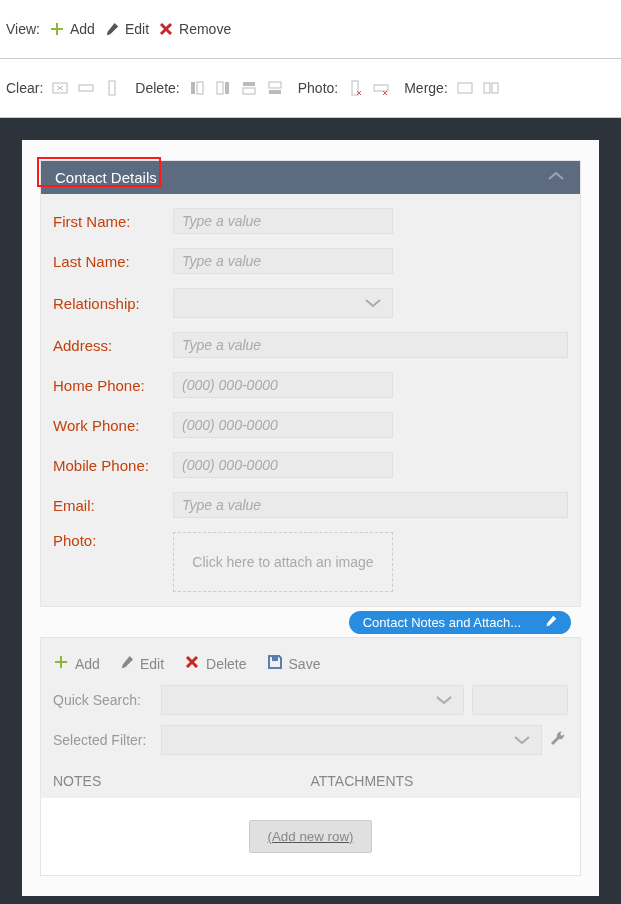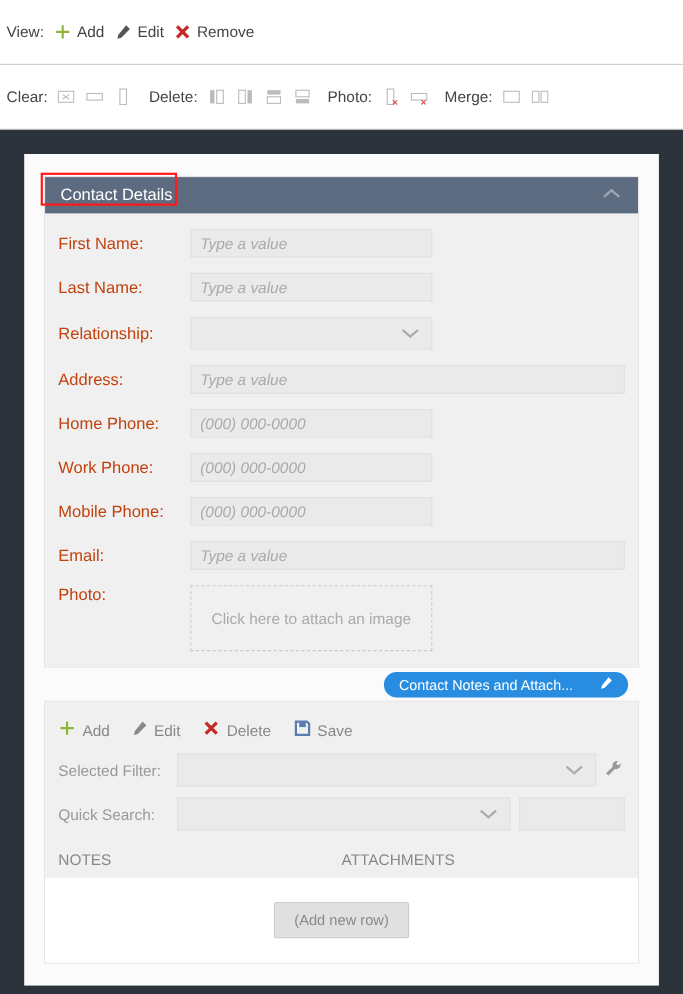--- a/index.html
+++ b/index.html
@@ -35,21 +35,21 @@
   
   .filter-row { display: flex; align-items: center; gap: 8px; margin-bottom: 10px; }
   .filter-label { width: 100px; color: #999; }
   .filter-select { flex: 1; background: #eaeaea; border: 1px solid #e0e0e0; height: 30px; display: flex; align-items: center; justify-content: flex-end; padding: 0 10px; cursor: pointer; }
   .wrench { color: #999; cursor: pointer; }
   .qs-input { width: 96px; background: #eaeaea; border: 1px solid #e0e0e0; height: 30px; }
   
   .grid-head { display: flex; padding: 8px 0; color: #888; font-size: 14px; }
   .grid-head .col1 { flex: 1; }
   .grid-head .col2 { flex: 1; }
-  .grid-body { background: #fff; margin: 0 -12px; padding: 22px 0; display: flex; justify-content: center; border-top: 1px solid #eee; }
+  .grid-body { background: #fff; margin: 0 -12px; padding: 22px 0; display: flex; justify-content: center; border-top: 1px solid #eee; text-decoration: underline; }
   .addrow-btn { background: #e0e0e0; border: 1px solid #ccc; color: #888; padding: 8px 18px; border-radius: 2px; cursor: pointer; }
   
   .bubble { position: absolute; right: 10px; top: -26px; background: #288de0; color: #fff; border-radius: 14px; padding: 4px 14px; display: flex; align-items: center; gap: 24px; font-size: 13px; }
   
   .panel2-wrap { position: relative; }
 </style>
 </head>
 <body>
 
 <div class="toolbar">
@@ -242,43 +242,43 @@
                   </svg></span>
               <span>Delete</span>
             </span>
             <span class="it-btn">
               <span><svg width="16" height="16" viewBox="0 0 16 16">
                     <path d="M2 2h10l2 2v10H2z" fill="none" stroke="#5a7db0" stroke-width="2"></path>
                     <rect x="5" y="2" width="6" height="5" fill="#5a7db0"></rect>
                   </svg></span>
               <span>Save</span>
             </span>
+          </div>
+          <div class="filter-row">
+            <span class="filter-label">Quick Search:</span>
+            <div class="filter-select">
+              <svg class="chev-svg" width="18" height="12" viewBox="0 0 18 12">
+                  <path d="M2 3l7 6 7-6" fill="none" stroke="#aaa" stroke-width="2"></path>
+                </svg>
+            </div>
+            <input class="qs-input" style="">
           </div>
           <div class="filter-row">
             <span class="filter-label">Selected Filter:</span>
             <div class="filter-select">
               <svg class="chev-svg" width="18" height="12" viewBox="0 0 18 12">
                   <path d="M2 3l7 6 7-6" fill="none" stroke="#aaa" stroke-width="2"></path>
                 </svg>
             </div>
             <span class="wrench">
               <svg width="18" height="18" viewBox="0 0 18 18">
                   <path d="M14 4a4 4 0 0 1-5 5l-6 6-2-2 6-6a4 4 0 0 1 5-5l-2 2 2 2 2-2z" fill="#999"></path>
                 </svg>
             </span>
           </div>
-          <div class="filter-row">
-            <span class="filter-label">Quick Search:</span>
-            <div class="filter-select">
-              <svg class="chev-svg" width="18" height="12" viewBox="0 0 18 12">
-                  <path d="M2 3l7 6 7-6" fill="none" stroke="#aaa" stroke-width="2"></path>
-                </svg>
-            </div>
-            <input class="qs-input" style="">
-          </div>
           <div class="grid-head">
             <span class="col1">NOTES</span>
             <span class="col2">ATTACHMENTS</span>
           </div>
           <div class="grid-body">
             <button class="addrow-btn">(Add new row)</button>
           </div>
         </div>
       </div>
     </div>

